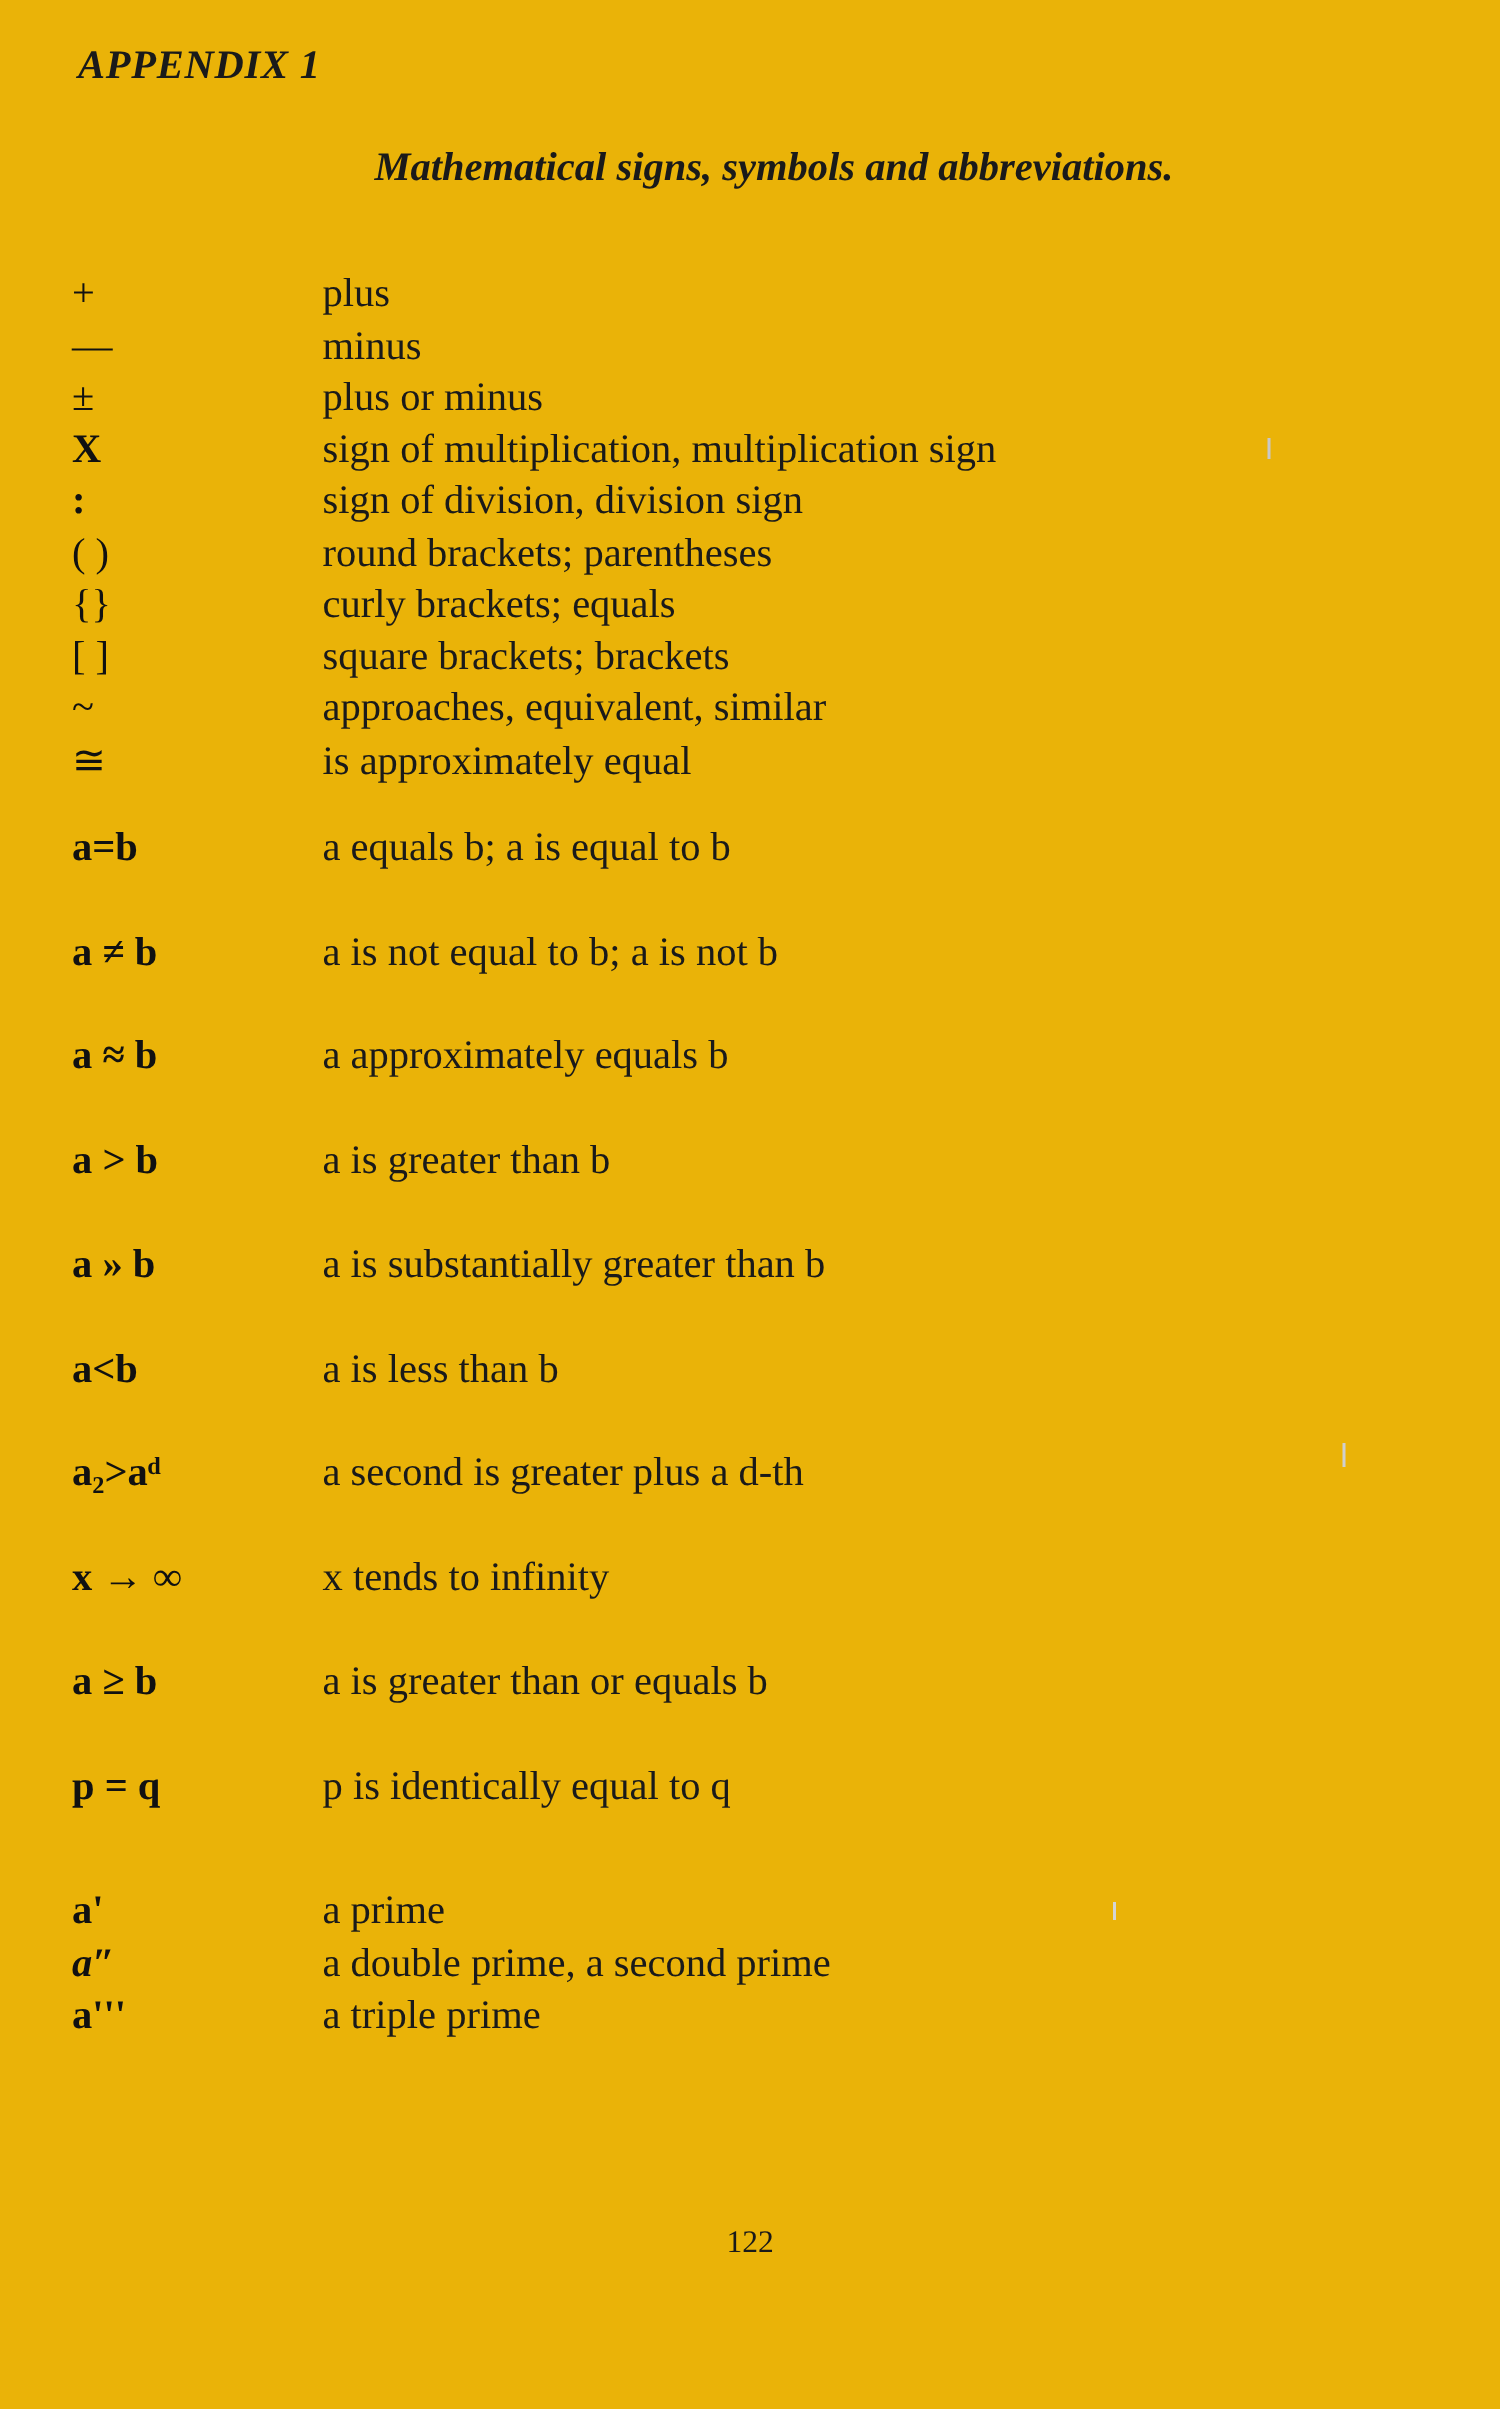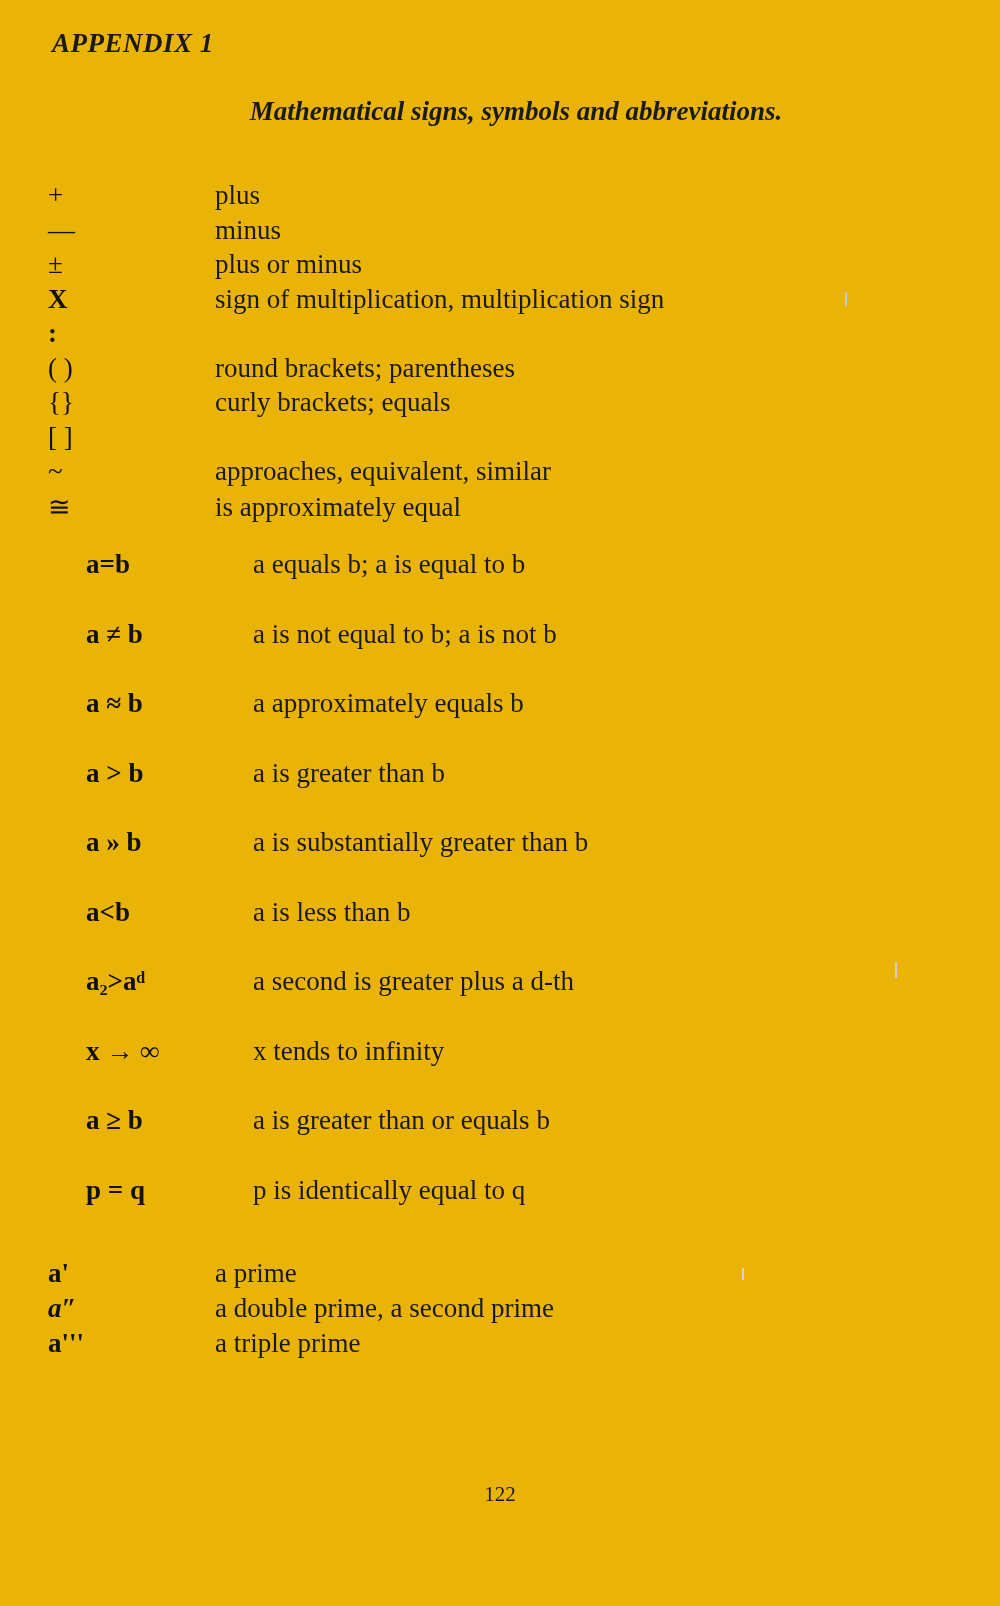--- a/index.html
+++ b/index.html
@@ -139,43 +139,45 @@
       <div class="row">
         <div class="sym">±</div>
         <div class="desc">plus or minus</div>
       </div>
       <div class="row">
         <div class="sym" style="font-weight:bold;">X</div>
         <div class="desc">sign of multiplication, multiplication sign</div>
       </div>
       <div class="row">
         <div class="sym" style="font-weight:bold;">:</div>
+        <div class="desc">sign of division, division sign</div>
       </div>
       <div class="row">
         <div class="sym">( )</div>
         <div class="desc">round brackets; parentheses</div>
       </div>
       <div class="row">
         <div class="sym">{}</div>
         <div class="desc">curly brackets; equals</div>
       </div>
       <div class="row">
         <div class="sym">[ ]</div>
+        <div class="desc">square brackets; brackets</div>
       </div>
       <div class="row">
         <div class="sym">~</div>
         <div class="desc">approaches, equivalent, similar</div>
       </div>
       <div class="row">
         <div class="sym">≅</div>
         <div class="desc">is approximately equal</div>
       </div>
     </div>
 
-    <div class="block-spaced" style="margin-top:24px;padding-left:38px;">
+    <div class="block-spaced" style="margin-top:24px;">
       <div class="row">
         <div class="sym">a=b</div>
         <div class="desc">a equals b; a is equal to b</div>
       </div>
       <div class="row">
         <div class="sym">a ≠ b</div>
         <div class="desc">a is not equal to b; a is not b</div>
       </div>
       <div class="row">
         <div class="sym">a ≈ b</div>

